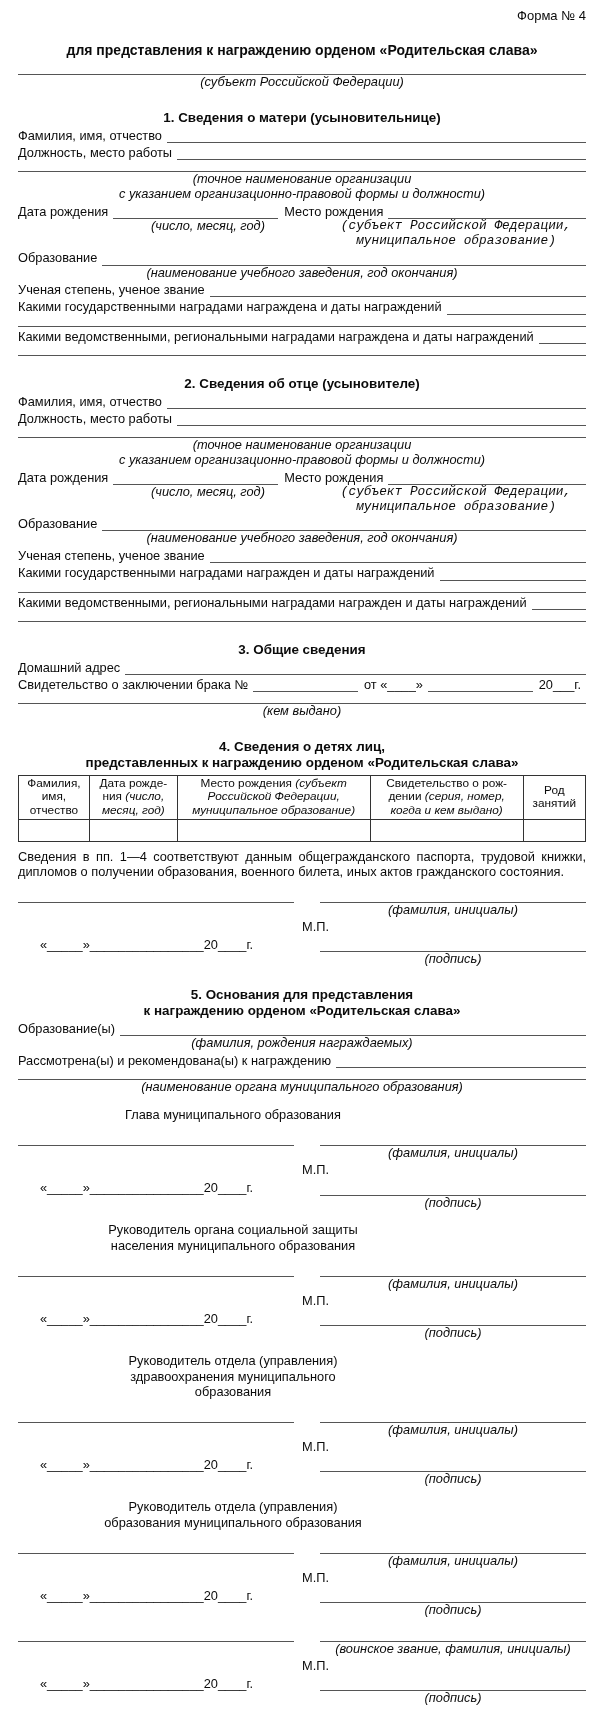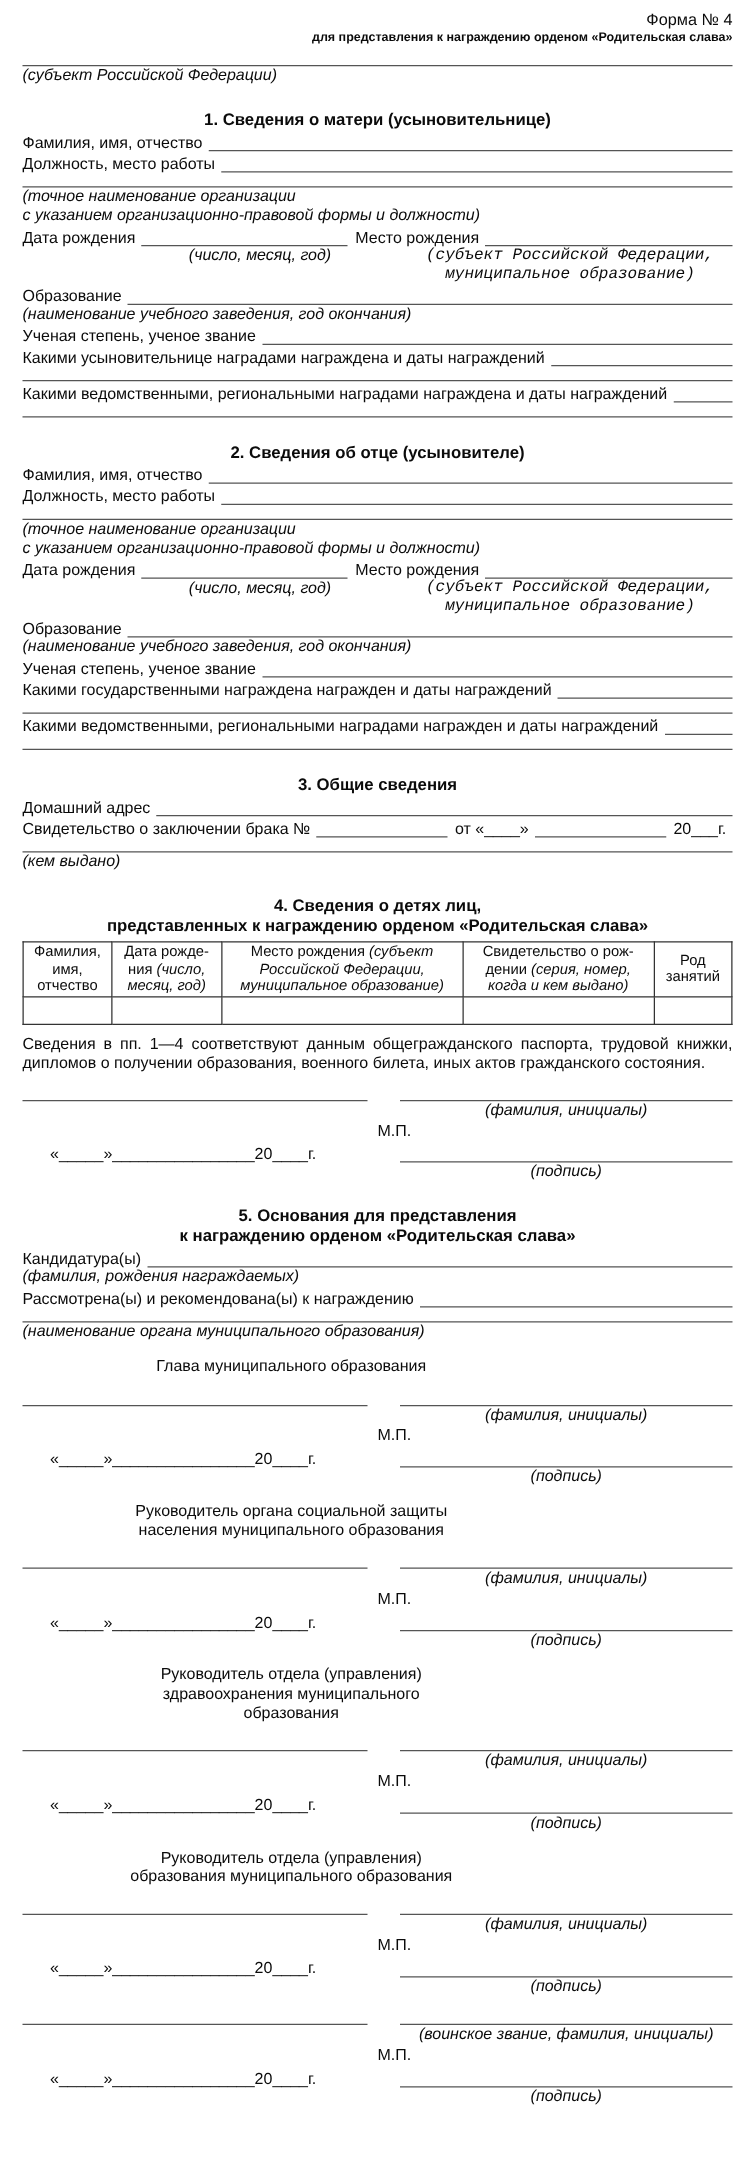--- a/index.html
+++ b/index.html
@@ -8,24 +8,24 @@
     width:600px;
     color:#0b0b0b;
     font-family:"Liberation Sans", sans-serif;
     font-size:12.8px;
     line-height:1.18;
   }
   .page { width:600px; min-height:1734px; padding:8px 14px 12px 18px; }
 
   .form-no { text-align:right; font-size:13px; }
   .title   { text-align:center; font-weight:700; font-size:16.5px; margin-top:1px; }
-  .subtitle{ text-align:right; font-weight:700; font-size:10px; margin-top:2px; }
+  .subtitle{ text-align:center; font-weight:700; font-size:14px; margin-top:19px; }
 
   .rule { border-bottom:1px solid #555; height:12px; }
-  .caption { font-style:italic; line-height:1.16; }
+  .caption { font-style:italic; text-align:center; line-height:1.16; }
   .prel { white-space:pre-line; }
 
   .sect { font-weight:700; text-align:center; font-size:13.4px; margin-top:20px; margin-bottom:2px; line-height:1.2; }
 
   .fline { display:flex; align-items:flex-end; margin-top:2px; }
   .fline .lbl { white-space:nowrap; padding-right:5px; }
   .fline .pl  { padding-left:6px; }
   .bl { flex:1; border-bottom:1px solid #555; min-height:14px; }
   .blmax { max-width:165px; }
 
@@ -94,21 +94,21 @@
   <div class="fline">
     <span class="lbl">Образование</span>
     <span class="bl"></span>
   </div>
   <div class="caption">(наименование учебного заведения, год окончания)</div>
   <div class="fline">
     <span class="lbl">Ученая степень, ученое звание</span>
     <span class="bl"></span>
   </div>
   <div class="fline">
-    <span class="lbl">Какими усыновительнице наградами награждена и даты награждений</span>
+    <span class="lbl">Какими государственными наградами награждена и даты награждений</span>
     <span class="bl"></span>
   </div>
   <div class="rule"></div>
   <div class="fline">
     <span class="lbl">Какими ведомственными, региональными наградами награждена и даты награждений</span>
     <span class="bl"></span>
   </div>
   <div class="rule"></div>
 
   <div class="sect">2. Сведения об отце (усыновителе)</div>
@@ -138,21 +138,21 @@
   <div class="fline">
     <span class="lbl">Образование</span>
     <span class="bl"></span>
   </div>
   <div class="caption">(наименование учебного заведения, год окончания)</div>
   <div class="fline">
     <span class="lbl">Ученая степень, ученое звание</span>
     <span class="bl"></span>
   </div>
   <div class="fline">
-    <span class="lbl">Какими государственными награждена награжден и даты награждений</span>
+    <span class="lbl">Какими государственными наградами награжден и даты награждений</span>
     <span class="bl"></span>
   </div>
   <div class="rule"></div>
   <div class="fline">
     <span class="lbl">Какими ведомственными, региональными наградами награжден и даты награждений</span>
     <span class="bl"></span>
   </div>
   <div class="rule"></div>
 
   <div class="sect">3. Общие сведения</div>
@@ -223,21 +223,21 @@
     </div>
     <div class="srow">
       <div class="lsp"></div>
       <div class="rcol caption">(подпись)</div>
     </div>
   </div>
 
   <div class="sect prel">5. Основания для представления
 к награждению орденом «Родительская слава»</div>
   <div class="fline">
-    <span class="lbl">Кандидатура(ы)</span>
+    <span class="lbl">Образование(ы)</span>
     <span class="bl"></span>
   </div>
   <div class="caption">(фамилия, рождения награждаемых)</div>
   <div class="fline">
     <span class="lbl">Рассмотрена(ы) и рекомендована(ы) к награждению</span>
     <span class="bl"></span>
   </div>
   <div class="rule"></div>
   <div class="caption">(наименование органа муниципального образования)</div>
 

